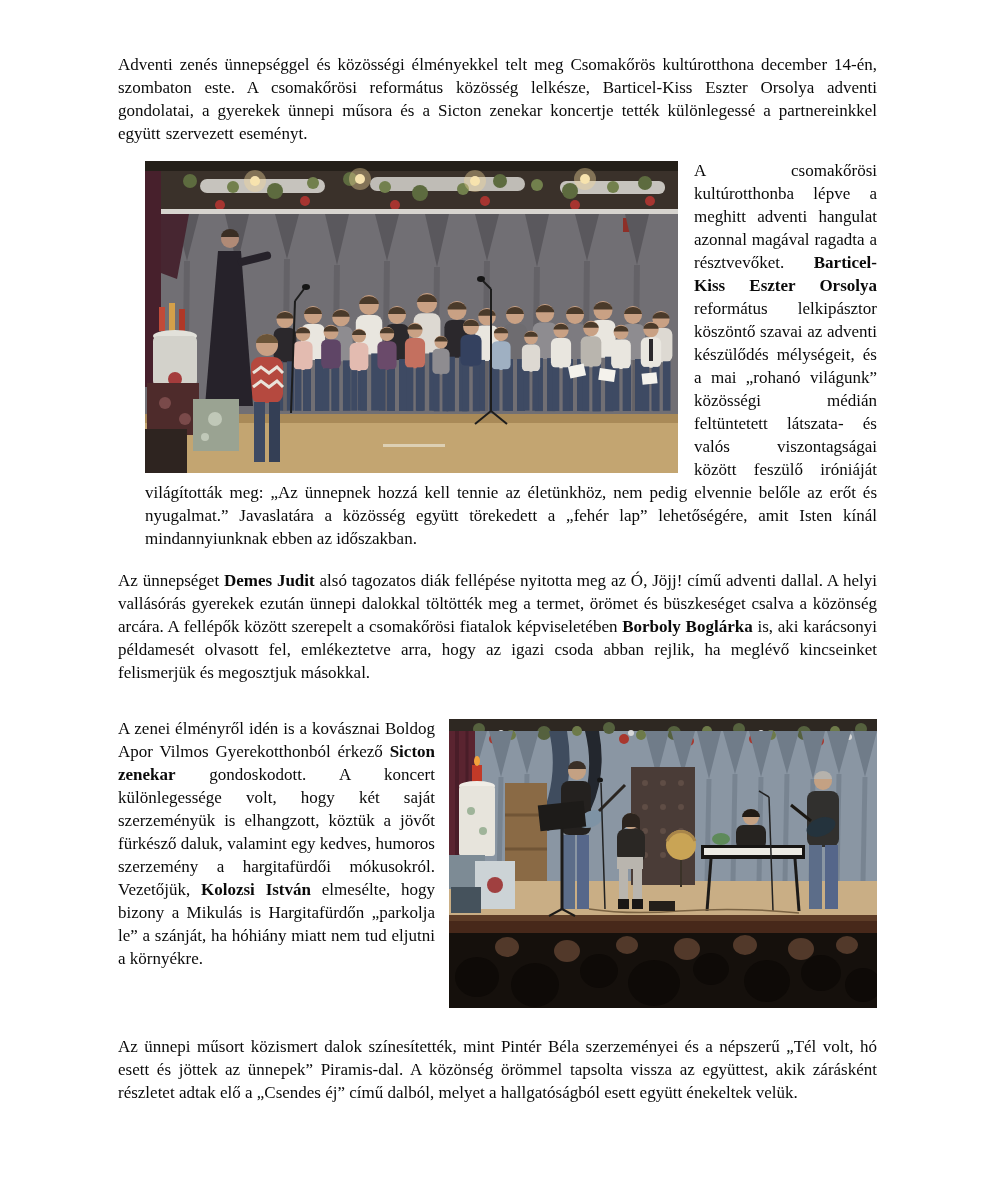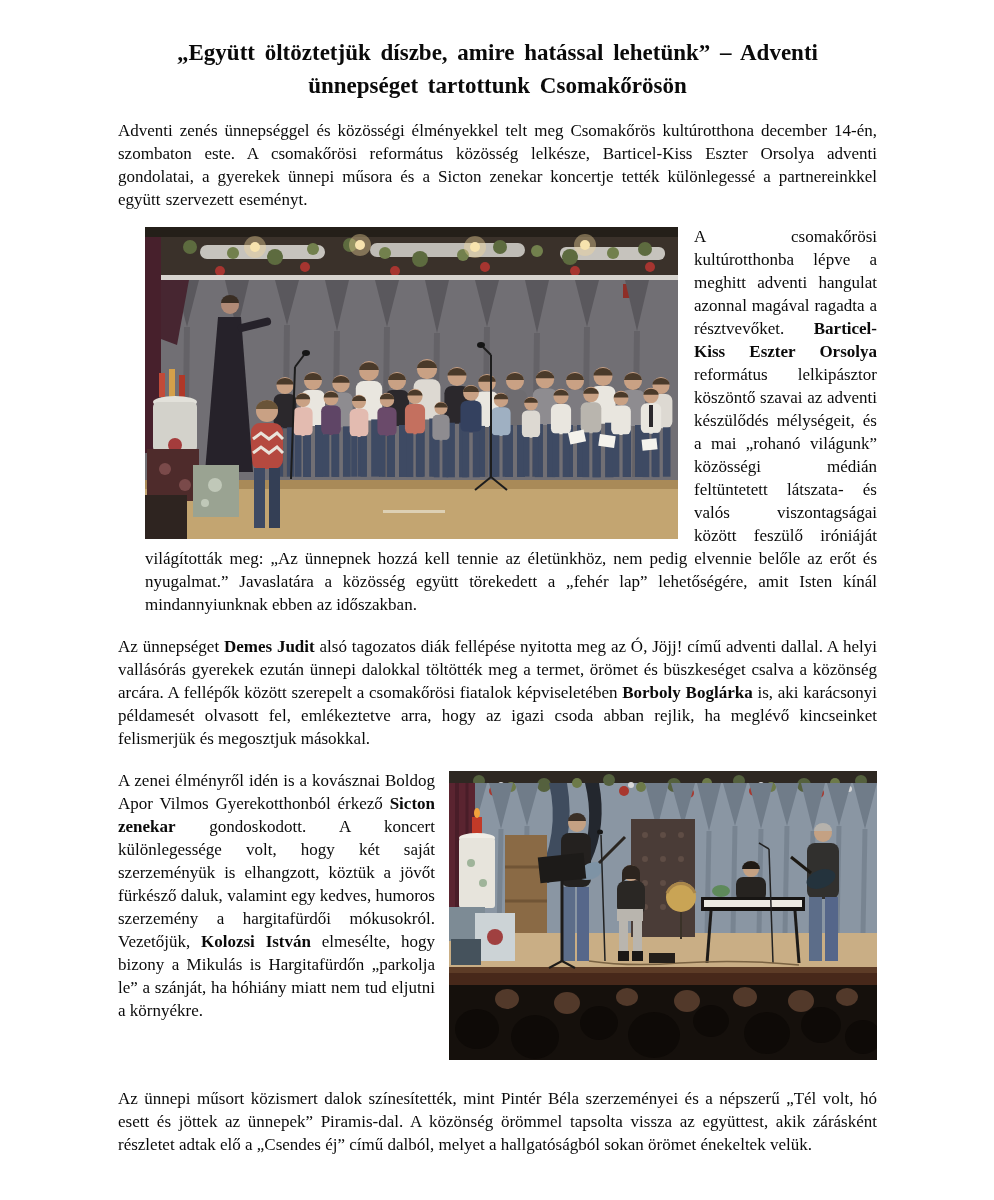--- a/index.html
+++ b/index.html
@@ -6,37 +6,36 @@
   .page{position:relative;width:994px;height:1200px;background:#ffffff;overflow:hidden;}
   .content{position:absolute;left:118px;top:36px;width:759px;
            font-family:"Liberation Serif", serif;font-size:17px;line-height:23px;
            color:#0a0a0a;text-align:justify;}
   h1.title{font-size:23px;line-height:33px;font-weight:bold;text-align:center;
            margin:0;padding:0 2px;word-spacing:4px;}
   p{margin:0;}
   .lead{font-weight:normal;margin-top:17px;word-spacing:1px;}
   .p1{margin-top:14px;display:flow-root;margin-left:27px;}
   .p2{margin-top:19px;}
-  .p3{margin-top:19px;display:flow-root;}
+  .p3{margin-top:33px;display:flow-root;}
   .p4{margin-top:21px;clear:both;}
   .photo{display:block;overflow:hidden;background:#6f6d72;}
   .photo-left{float:left;width:533px;height:312px;margin:2px 16px 6px 0;}
   .photo-right{float:right;width:428px;height:289px;margin:2px 0 6px 14px;}
   .photo svg{display:block;width:100%;height:100%;}
   b,i{font-style:normal;}
   b{font-weight:bold;}
   i{}
 </style>
 </head>
 <body>
 
 <div class="page">
   <div class="content">
 
-    <h1 class="title">„Együtt öltöztetjük díszbe, amire hatással lehetünk” – Adventi ünnepséget tartottunk Csomakőrösön</h1>
 
     <p class="lead"><span>Adventi zenés ünnepséggel és közösségi élményekkel telt meg Csomakőrös kultúrotthona december 14-én, szombaton este. A csomakőrösi református közösség lelkésze, Barticel-Kiss Eszter Orsolya adventi gondolatai, a gyerekek ünnepi műsora és a Sicton zenekar koncertje tették különlegessé a partnereinkkel együtt szervezett eseményt.</span></p>
 
     <p class="p1">
       <span class="photo photo-left" role="img" aria-label="Gyerekek ünnepi műsora a feldíszített színpadon">
         <svg viewBox="0 0 533 312" preserveAspectRatio="none">
           <defs>
             <g id="kid">
               <circle cx="0" cy="10" r="9" fill="#c9a184"></circle>
               <path d="M-9 9 a9 7 0 0 1 18 0 z" fill="#4a3a2a"></path>
@@ -422,16 +421,16 @@
               <ellipse cx="262" cy="250" rx="18" ry="16"></ellipse>
                 <ellipse cx="318" cy="262" rx="23" ry="21"></ellipse>
               <ellipse cx="372" cy="254" rx="20" ry="18"></ellipse>
                 <ellipse cx="414" cy="266" rx="18" ry="17"></ellipse>
             </g>
           </g>
         </svg>
       </span><span>A zenei élményről idén is a kovásznai Boldog Apor Vilmos Gyerekotthonból érkező </span><b>Sicton zenekar</b><span> gondoskodott. A koncert különlegessége volt, hogy két saját szerzeményük is elhangzott, köztük a jövőt fürkésző daluk, valamint egy kedves, humoros szerzemény a hargitafürdői mókusokról. Vezetőjük, </span><b>Kolozsi István</b><span> elmesélte, hogy bizony a Mikulás is Hargitafürdőn „parkolja le” a szánját, ha hóhiány miatt nem tud eljutni a környékre.</span>
     </p>
 
-    <p class="p4"><span>Az ünnepi műsort közismert dalok színesítették, mint Pintér Béla szerzeményei és a népszerű </span><i>„Tél volt, hó esett és jöttek az ünnepek”</i><span> Piramis-dal. A közönség örömmel tapsolta vissza az együttest, akik zárásként részletet adtak elő a „Csendes éj” című dalból, melyet a hallgatóságból sokan örömet énekeltek velük.</span></p>
+    <p class="p4"><span>Az ünnepi műsort közismert dalok színesítették, mint Pintér Béla szerzeményei és a népszerű </span><i>„Tél volt, hó esett és jöttek az ünnepek”</i><span> Piramis-dal. A közönség örömmel tapsolta vissza az együttest, akik zárásként részletet adtak elő a „Csendes éj” című dalból, melyet a hallgatóságból esett együtt énekeltek velük.</span></p>
 
   </div>
 </div>
 
 </body></html>

